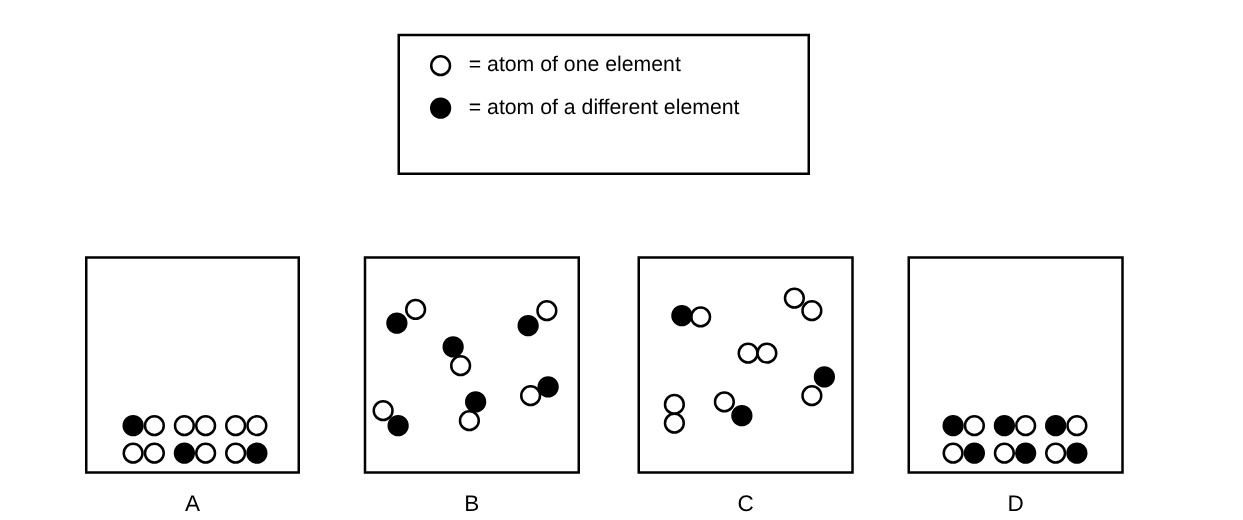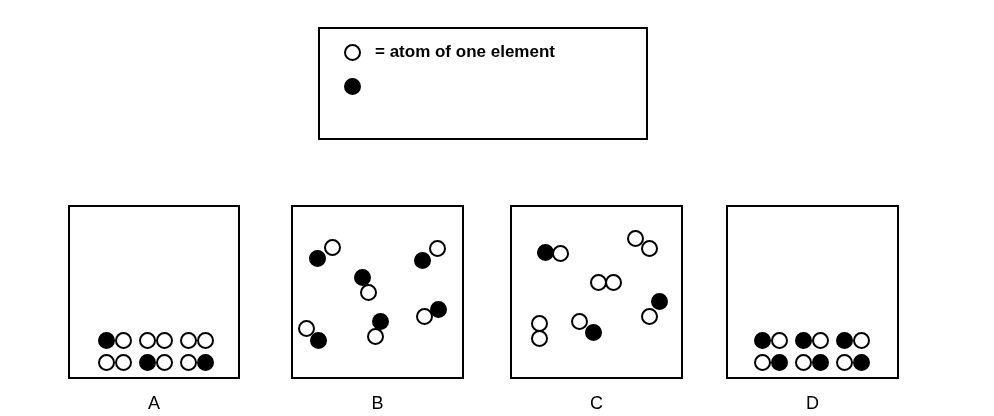--- a/index.html
+++ b/index.html
@@ -35,21 +35,20 @@
     justify-content: center;
     box-sizing: border-box;
   }
   #key-title-row .key-title {
     font-size: 17px;
     font-weight: bold;
     letter-spacing: 0.2px;
   }
   #key-body {
     padding: 6px 0 0 0;
-    font-weight: bold;
   }
   .key-row {
     display: flex;
     align-items: center;
     height: 34px;
     padding-left: 24px;
   }
   .key-swatch {
     width: 17px;
     height: 17px;
@@ -92,20 +91,21 @@
 <body>
 
 <div id="key-box">
   <div id="key-body">
     <div class="key-row">
       <span class="key-swatch open"></span>
       <span class="key-label">= atom of one element</span>
     </div>
     <div class="key-row">
       <span class="key-swatch filled"></span>
+      <span class="key-label">= atom of a different element</span>
     </div>
   </div>
 </div>
 
 <div id="panels-root">
     <div class="panel" style="left: 68px; top: 205px; width: 172px; height: 174px;">
       <div class="atom filled" style="width: 17px; height: 17px; left: 28px; top: 125px; z-index: 2;"></div>
       <div class="atom open" style="width: 17px; height: 17px; left: 45px; top: 125px; z-index: 1;"></div>
       <div class="atom open" style="width: 17px; height: 17px; left: 69px; top: 125px; z-index: 1;"></div>
       <div class="atom open" style="width: 17px; height: 17px; left: 86px; top: 125px; z-index: 1;"></div>

